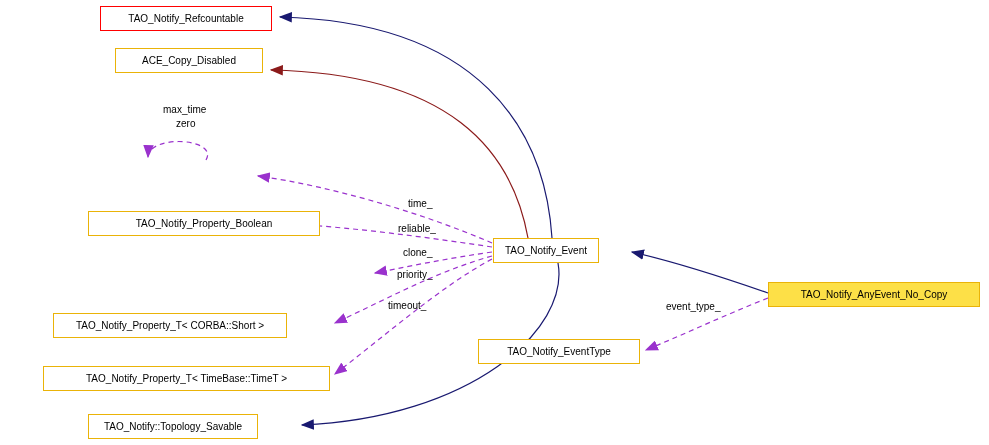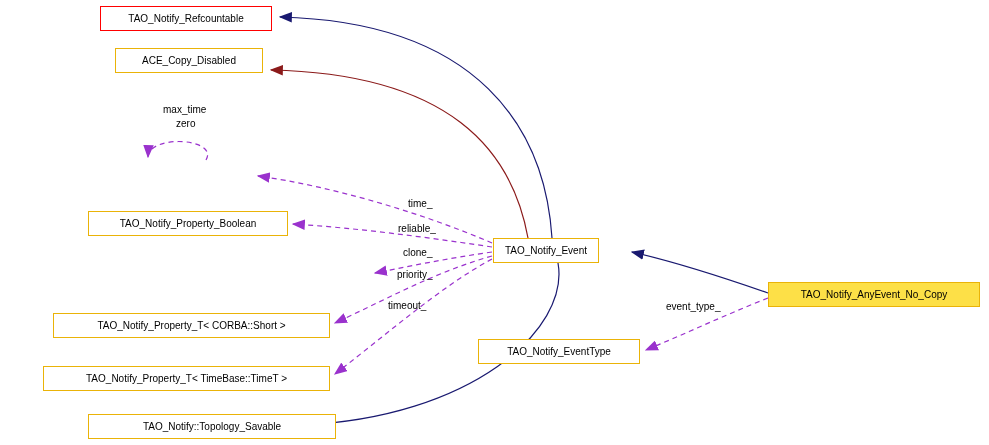--- a/index.html
+++ b/index.html
@@ -85,24 +85,24 @@
 
     <path class="edge dash-purple" d="M 492,259 C 440,287 386,335 335,374" marker-end="url(#arr-purple)"></path>
 
     <path class="edge dash-purple" d="M 206,160 C 219,138 149,134 148,157" marker-end="url(#arr-purple)"></path>
 
     <path class="edge dash-purple" d="M 768,298 C 725,315 687,333 646,350" marker-end="url(#arr-purple)"></path>
   </svg>
 
   <div class="node red-border" style="left:100px; top:6px;  width:172px;">TAO_Notify_Refcountable</div>
   <div class="node" style="left:115px; top:48px; width:148px;">ACE_Copy_Disabled</div>
-  <div class="node" style="left:88px;  top:211px; width:200px;">TAO_Notify_Property_Boolean</div>
-  <div class="node" style="left:53px;  top:313px; width:277px;">TAO_Notify_Property_T&lt; CORBA::Short &gt;</div>
+  <div class="node" style="left:88px;  top:211px; width:232px;">TAO_Notify_Property_Boolean</div>
+  <div class="node" style="left:53px;  top:313px; width:234px;">TAO_Notify_Property_T&lt; CORBA::Short &gt;</div>
   <div class="node" style="left:43px;  top:366px; width:287px;">TAO_Notify_Property_T&lt; TimeBase::TimeT &gt;</div>
-  <div class="node" style="left:88px;  top:414px; width:248px;">TAO_Notify::Topology_Savable</div>
+  <div class="node" style="left:88px;  top:414px; width:170px;">TAO_Notify::Topology_Savable</div>
   <div class="node" style="left:493px; top:238px; width:106px;">TAO_Notify_Event</div>
   <div class="node" style="left:478px; top:339px; width:162px;">TAO_Notify_EventType</div>
   <div class="node subject" style="left:768px; top:282px; width:212px;">TAO_Notify_AnyEvent_No_Copy</div>
 
   <span class="edge-label" style="left:408px; top:190px;margin-top:8px;">time_</span>
   <span class="edge-label" style="left:398px; top:223px;">reliable_</span>
   <span class="edge-label" style="left:403px; top:247px;">clone_</span>
   <span class="edge-label" style="left:397px; top:269px;">priority_</span>
   <span class="edge-label" style="left:388px; top:300px;">timeout_</span>
   <span class="edge-label" style="left:666px; top:301px;">event_type_</span>

